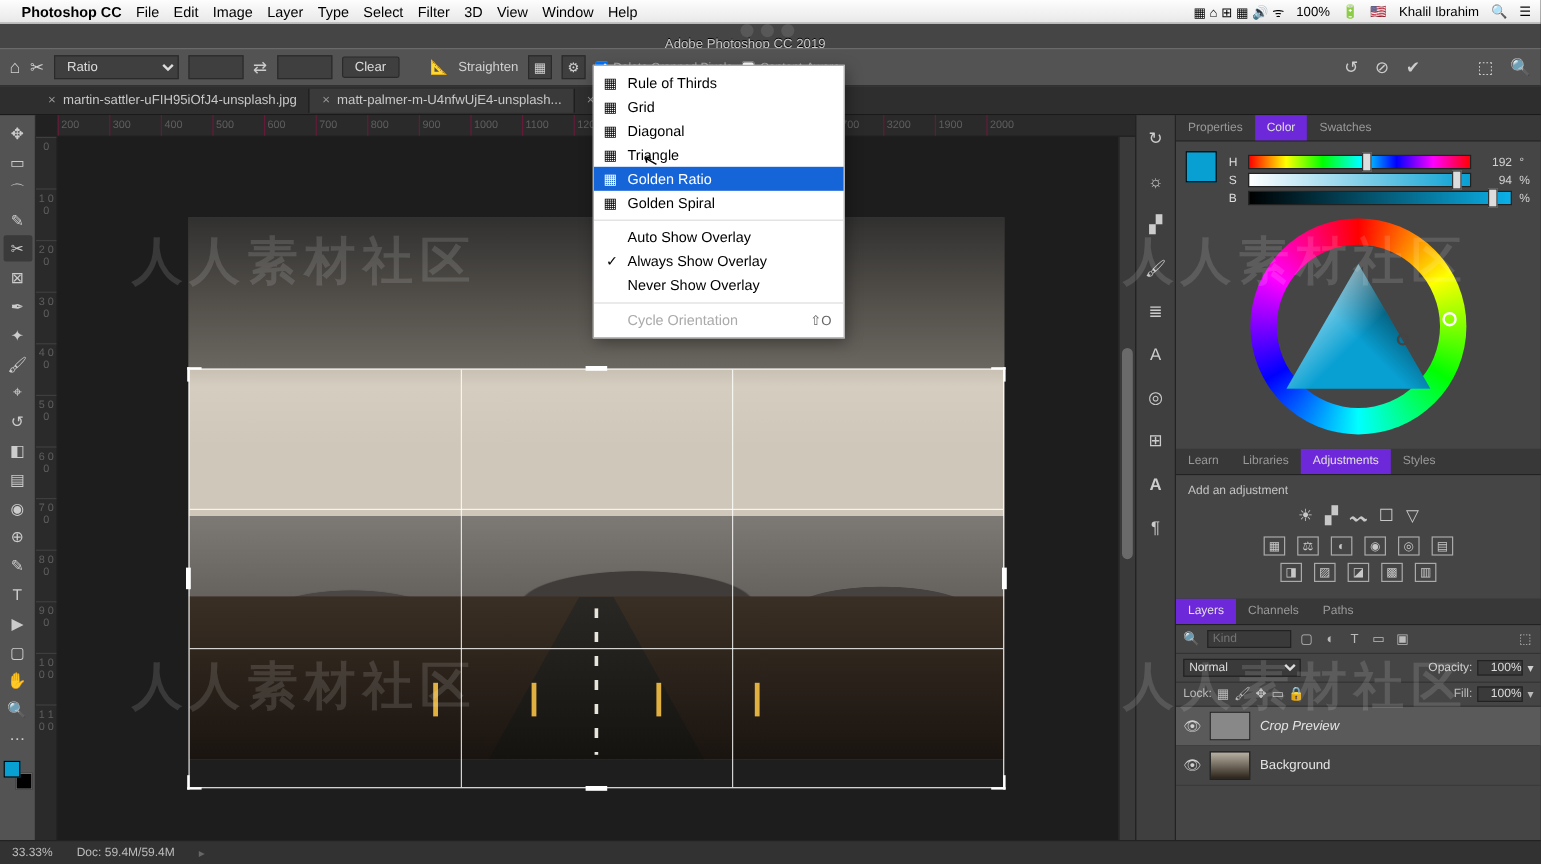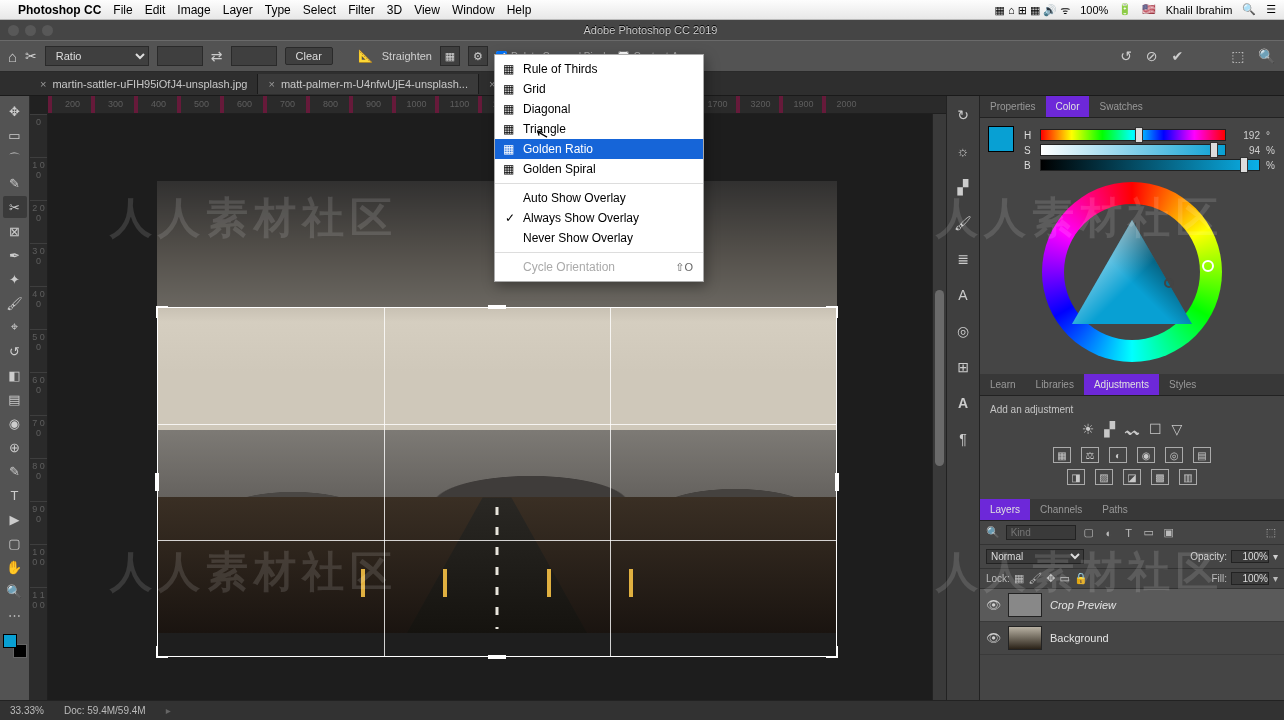--- a/index.html
+++ b/index.html
@@ -7,21 +7,21 @@
 
 
 .mac-menubar { height: 20px; background: linear-gradient(#fdfdfd,#e8e8e8); border-bottom: 1px solid #bbb; display: flex; align-items: center; padding: 0 8px; color: #000; font-size: 12px; }
 .mac-menubar .apple { font-size: 14px; margin-right: 10px; }
 .mac-menubar .appname { font-weight: 600; margin-right: 12px; }
 .mac-menubar .menu-item { margin-right: 12px; cursor: default; }
 .mac-menubar .spacer { flex: 1; }
 .mac-menubar .right-item { margin-left: 10px; font-size: 11px; display: inline-flex; align-items: center; }
 
 
-.window-title { height: 20px; background: #454545; display: flex; align-items: center; padding-left: 8px; color: #c8c8c8; font-size: 11px; text-shadow: 0 -1px #000; }
+.window-title { height: 20px; background: #454545; display: flex; align-items: center; padding-left: 8px; color: #c8c8c8; font-size: 11px; text-shadow: 0 -1px #000; flex-direction: column; }
 .traffic { display: flex; gap: 6px; margin-right: 14px; }
 .traffic span { width: 11px; height: 11px; border-radius: 50%; display: inline-block; }
 .traffic .r { background: #585858; }
 .traffic .y { background: #585858; }
 .traffic .g { background: #585858; }
 .window-title .title { flex: 1; text-align: center; padding-right: 50px; }
 
 
 .options-bar { height: 32px; background: #535353; border-top: 1px solid #6a6a6a; border-bottom: 1px solid #2a2a2a; display: flex; align-items: center; padding: 0 8px; gap: 8px; position: relative; }
 .options-bar select, .options-bar .field { background: #3f3f3f; border: 1px solid #2a2a2a; color: #ddd; font-size: 11px; height: 20px; padding: 0 6px; }
@@ -45,21 +45,21 @@
 .workspace { display: flex; height: calc(720px - 20px - 20px - 32px - 24px - 20px); }
 .left-tools { width: 30px; background: #535353; border-right: 1px solid #2a2a2a; display: flex; flex-direction: column; align-items: center; padding-top: 4px; gap: 2px; }
 .left-tools .tool { width: 24px; height: 22px; display: flex; align-items: center; justify-content: center; color: #ccc; font-size: 13px; border-radius: 2px; }
 .left-tools .tool.sel { background: #3a3a3a; }
 .left-tools .swatch-pair { margin-top: 6px; position: relative; width: 24px; height: 24px; }
 .left-tools .swatch-pair .fg { position: absolute; width: 14px; height: 14px; background: #08a0d3; border: 1px solid #000; top: 0; left: 0; z-index: 2;}
 .left-tools .swatch-pair .bg { position: absolute; width: 14px; height: 14px; background: #000; border: 1px solid #666; bottom: 0; right: 0;}
 
 .canvas-area { flex: 1; background: #262626; position: relative; overflow: hidden; }
 .ruler-h { position: absolute; top: 0; left: 18px; right: 0; height: 18px; background: #3a3a3a; border-bottom: 1px solid #222; display: flex; color: #aaa; font-size: 9px; }
-.ruler-h .tick { flex: 0 0 43px; border-left: 4px solid #be185d; padding-left: 2px; line-height: 16px; text-align: center; }
+.ruler-h .tick { flex: 0 0 43px; border-left: 1px solid #be185d; padding-left: 2px; line-height: 16px; }
 .ruler-v { position: absolute; top: 18px; left: 0; bottom: 0; width: 18px; background: #3a3a3a; border-right: 1px solid #222; display: flex; flex-direction: column; color: #aaa; font-size: 9px;}
 .ruler-v .tick { flex: 0 0 43px; border-top: 1px solid #666; padding-top: 2px; writing-mode: horizontal-tb; text-align: center;}
 
 .canvas { position: absolute; top: 18px; left: 18px; right: 0; bottom: 0; background: #1e1e1e; display:flex; align-items:center; justify-content:center;}
 .image-wrap { position: relative; width: 680px; height: 452px; background: linear-gradient(#6a6560 0%, #5a5651 18%); }
 .crop-box { position: absolute; left: 0; top: 126px; right: 0; height: 350px; border: 1px solid #fff; outline: 3000px solid rgba(30,30,30,0.55); }
 .crop-box::before, .crop-box::after { content: ''; position: absolute; background: rgba(255,255,255,0.85);}
 .crop-grid-v1, .crop-grid-v2 { position:absolute; top:0; bottom:0; width:1px; background: rgba(255,255,255,0.8);}
 .crop-grid-v1 { left: 33.33%; } .crop-grid-v2 { left: 66.66%; }
 .crop-grid-h1, .crop-grid-h2 { position:absolute; left:0; right:0; height:1px; background: rgba(255,255,255,0.8);}

